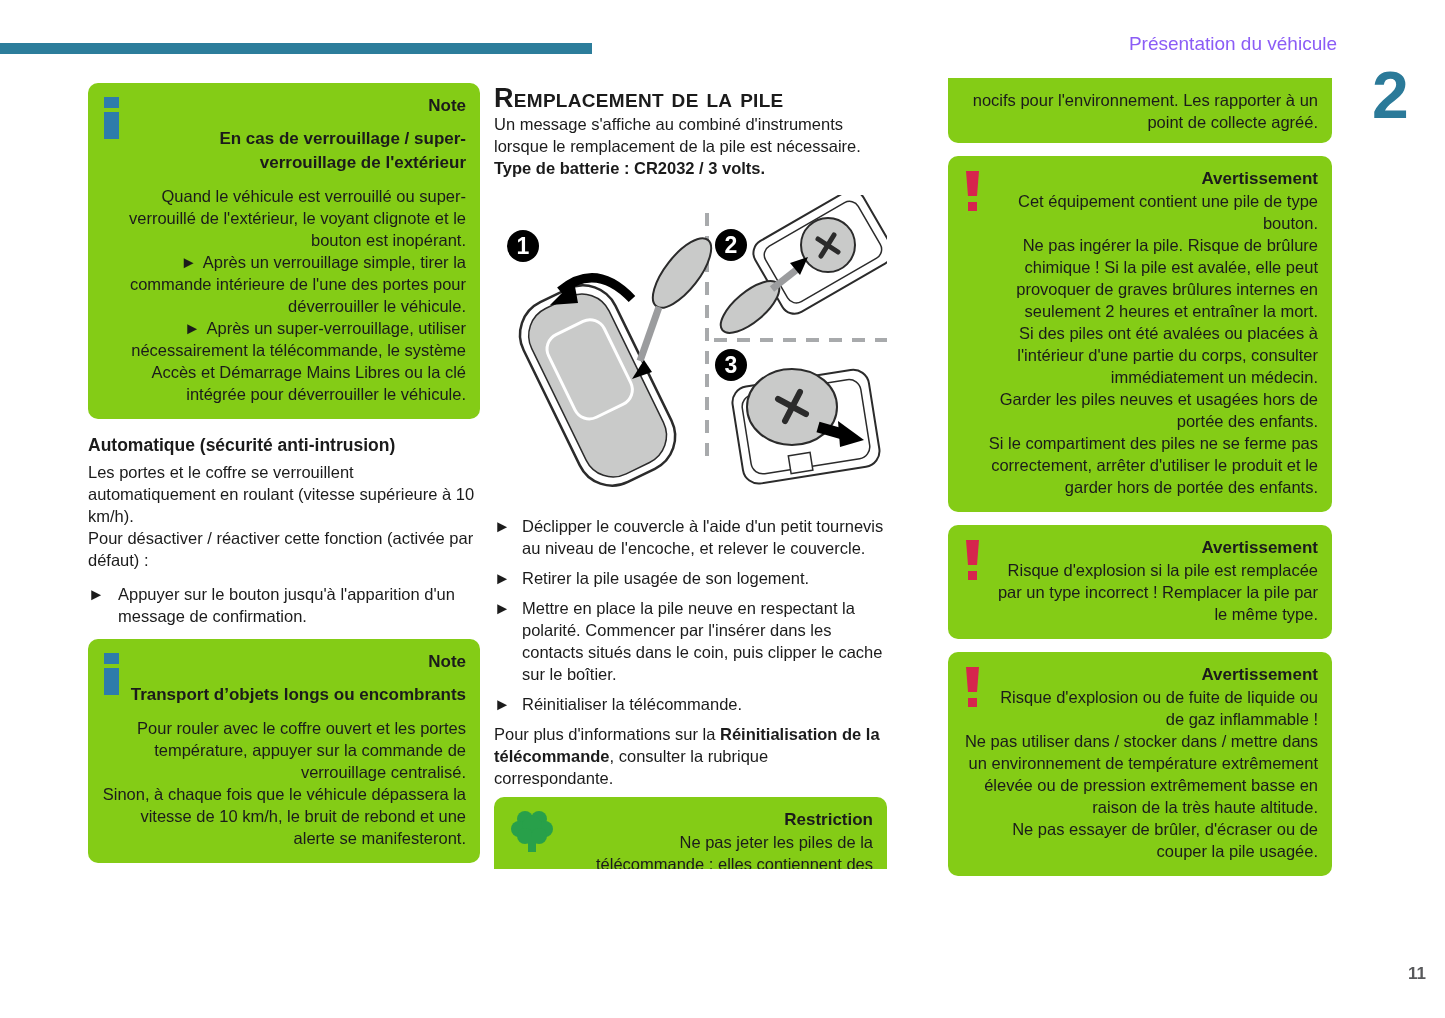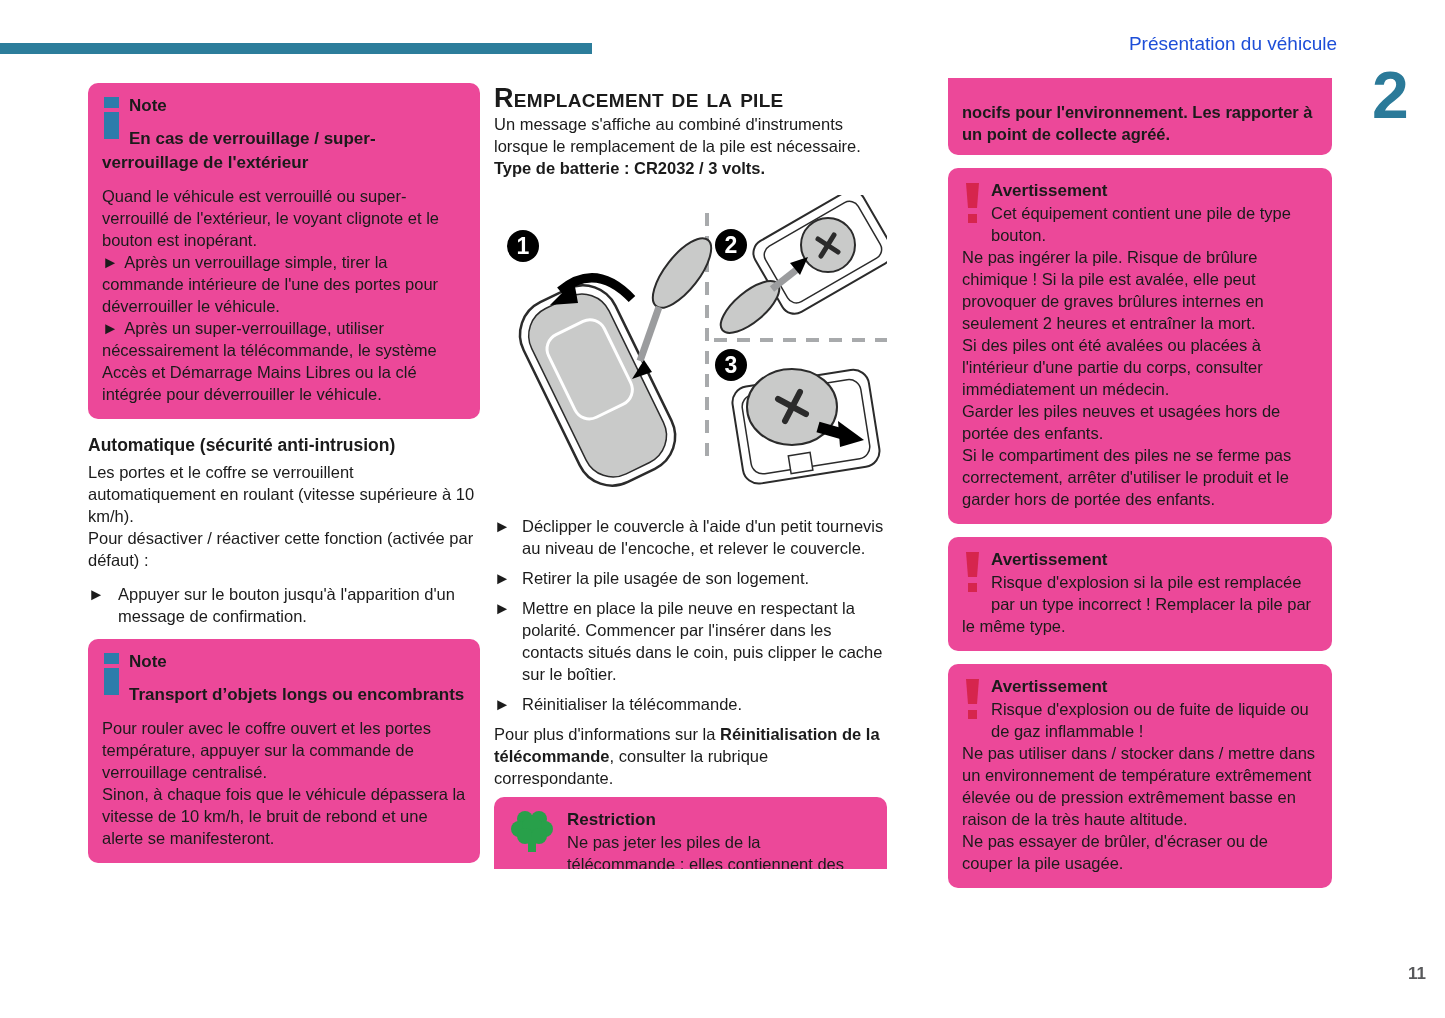--- a/index.html
+++ b/index.html
@@ -2,33 +2,33 @@
 <html><head>
 <meta charset="utf-8">
 <style>
   * { margin:0; padding:0; box-sizing:border-box; }
   html,body { width:1445px; height:1018px; }
   body {
     position:relative; background:#ffffff; overflow:hidden;
     font-family:"Liberation Sans", sans-serif; color:#1b1b1b;
   }
   .top-rule { position:absolute; left:0; top:43px; width:592px; height:11px; background:#2c7d9b; }
-  .header-title { position:absolute; top:33px; right:108px; font-size:19px; color:#1d4ed8; }
+  .header-title { position:absolute; top:33px; right:108px; font-size:19px; color:#8b5cf6; }
   .chapter-num { position:absolute; left:1372px; top:62px; font-size:66px; font-weight:bold; color:#2b7a99; line-height:1; }
   .page-num { position:absolute; left:1376px; top:964px; font-size:17px; font-weight:bold; color:#58595b;margin-left:32px; }
 
   .col { position:absolute; }
   .col-left  { left:88px;  top:83px; width:392px; }
   .col-mid   { left:494px; top:83px; width:393px; }
   .col-right { left:948px; top:78px; width:384px; }
 
   .body { font-size:16.5px; line-height:22px; }
   p.body { margin:0; }
 
-  .gray-box { background:#ec4899; border-radius:10px; padding:12px 14px 14px; }
+  .gray-box { background:#84cc16; border-radius:10px; padding:12px 14px 14px;text-align:right; }
 
   
   .icon-float { float:left; margin:2px 9px 2px 1px; }
   .note-label { font-size:17px; font-weight:bold; line-height:22px; margin-bottom:10px; }
   .note-title { font-size:17px; font-weight:bold; line-height:24px; margin-bottom:10px; }
 
   .section-heading { font-size:17.5px; font-weight:bold; line-height:24px; margin:14px 0 4px; }
 
   .arrow-item { position:relative; padding-left:30px; margin-top:12px; }
   .arrow-item .marker { position:absolute; left:0; top:0; }
@@ -43,21 +43,21 @@
   .battery-type { margin-top:13px; font-weight:bold; }
   .diagram { display:block; margin-top:16px; }
   .bullets { margin-top:8px; }
   .bullets .arrow-item { margin-top:0; margin-bottom:8px; padding-left:28px; }
   .more-info { margin-top:10px; }
   .restriction-box { margin-top:8px; height:72px; overflow:hidden; border-radius:10px 10px 0 0; padding:12px 14px 0; }
   .tree-float { float:left; margin:0 13px 0 2px; }
   .box-label { font-size:17px; font-weight:bold; line-height:22px; }
 
   
-  .cont-box { padding:23px 14px 10px; border-radius:0 0 10px 10px;font-weight:bold; }
+  .cont-box { padding:11px 14px 10px; border-radius:0 0 10px 10px; }
   .warn-box { margin-top:13px; }
   .warn-float { float:left; margin:3px 10px 0 2px; }
 </style>
 </head>
 <body>
 
 <div class="top-rule"></div>
 <div class="header-title">Présentation du véhicule</div>
 <div class="chapter-num">2</div>
 

